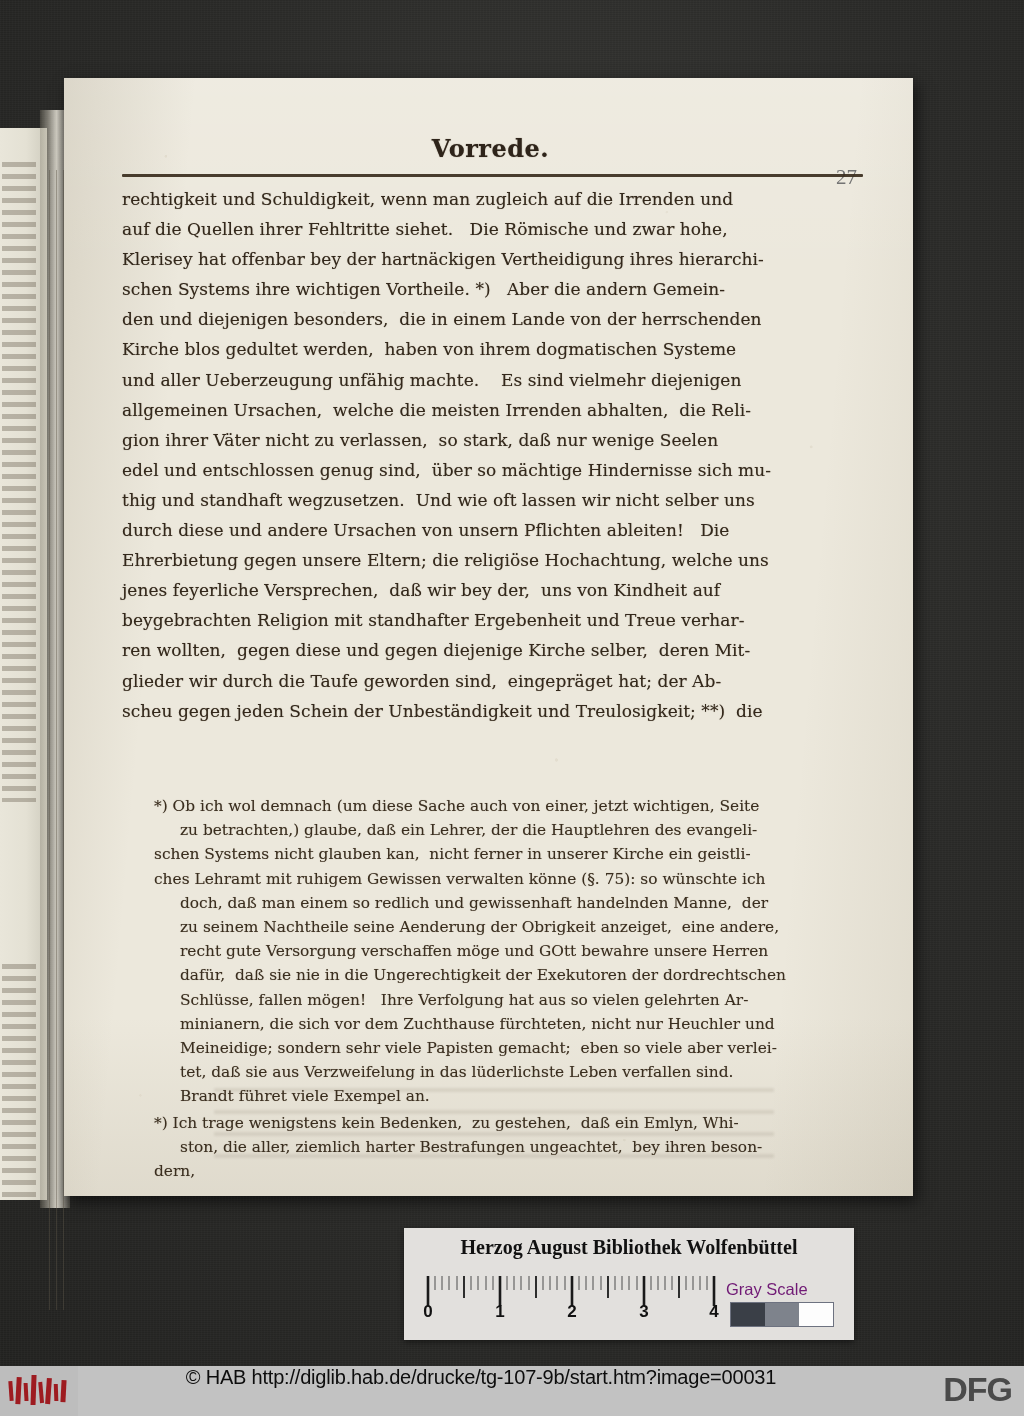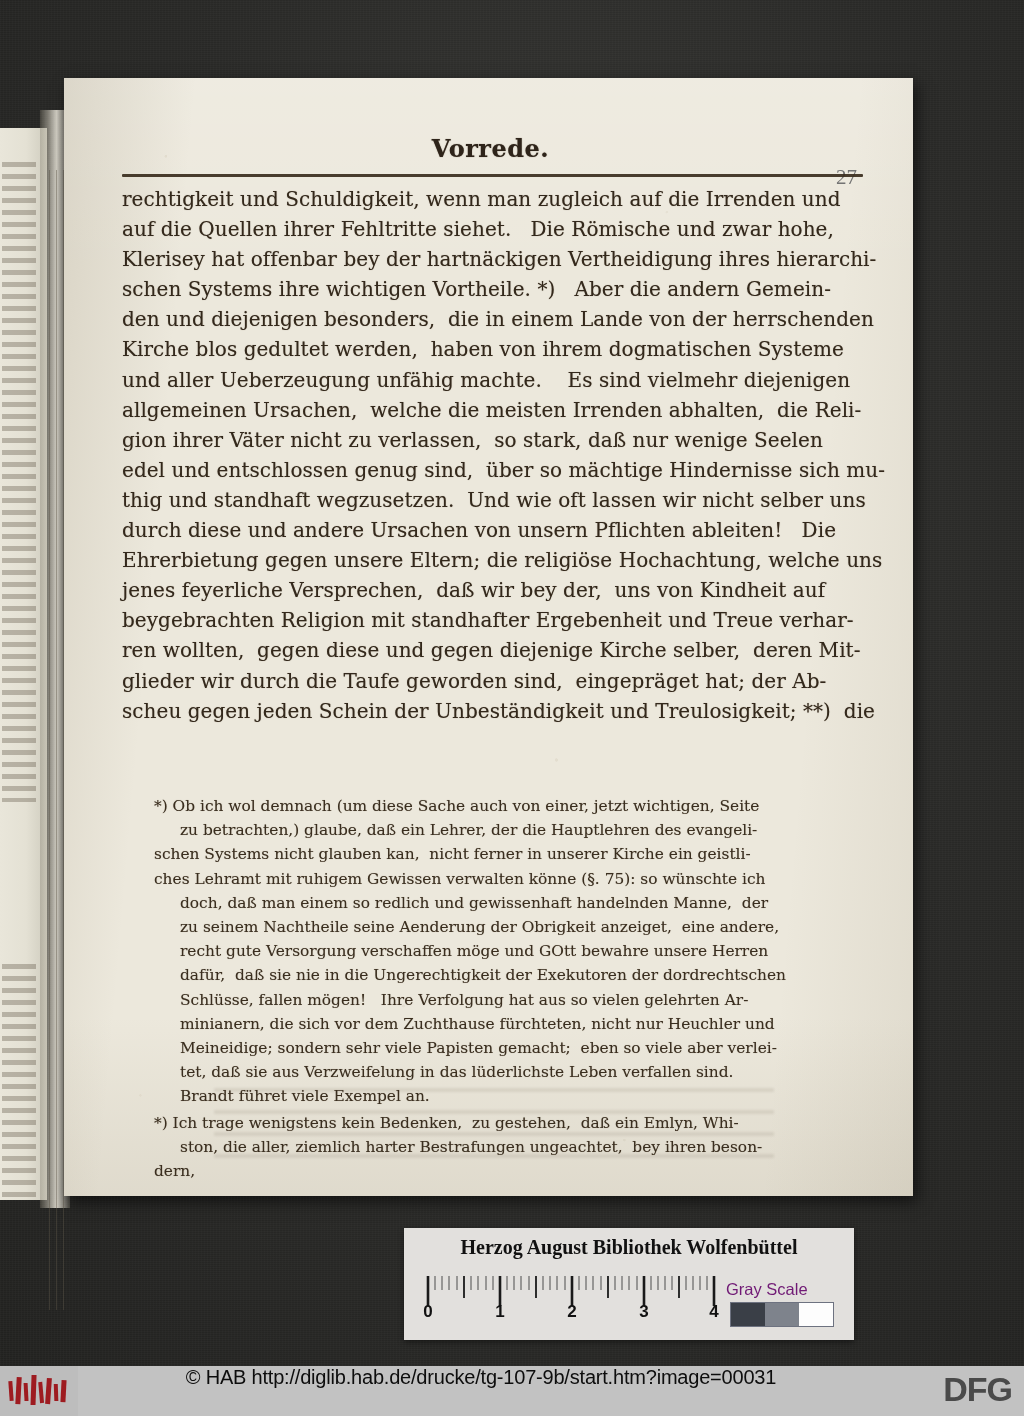--- a/index.html
+++ b/index.html
@@ -155,21 +155,21 @@
     border-radius:1px;
   }
 
   
   .body-block{
     position:absolute;
     left:58px; right:50px; top:106px;
   }
   .bodyline{
     font-family:"DejaVu Serif", serif;
-    font-size:20px;
+    font-size:17px;
     line-height:30.1px;
     color:#33281b;
     white-space:pre;
     letter-spacing:.05px;
     text-shadow:0 0 .9px rgba(62,46,28,.42);
   }
 
   
   .sigline{
     position:absolute;

